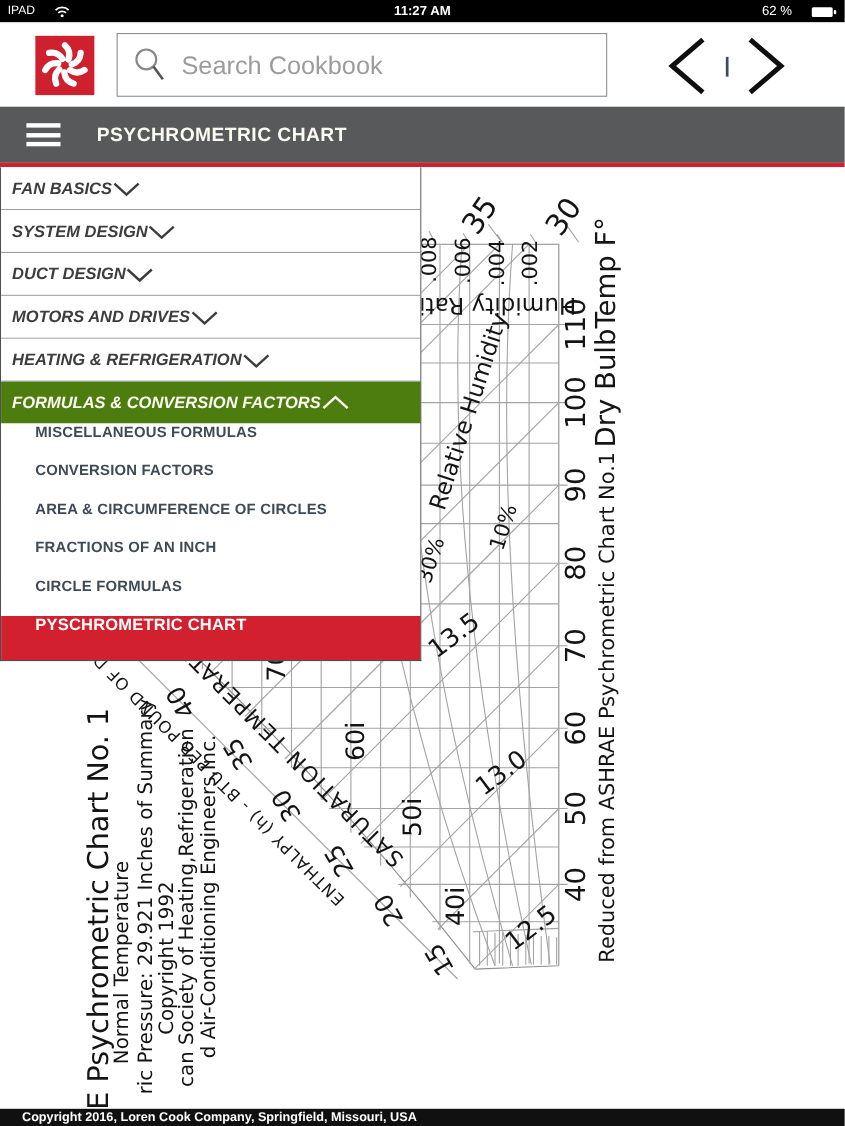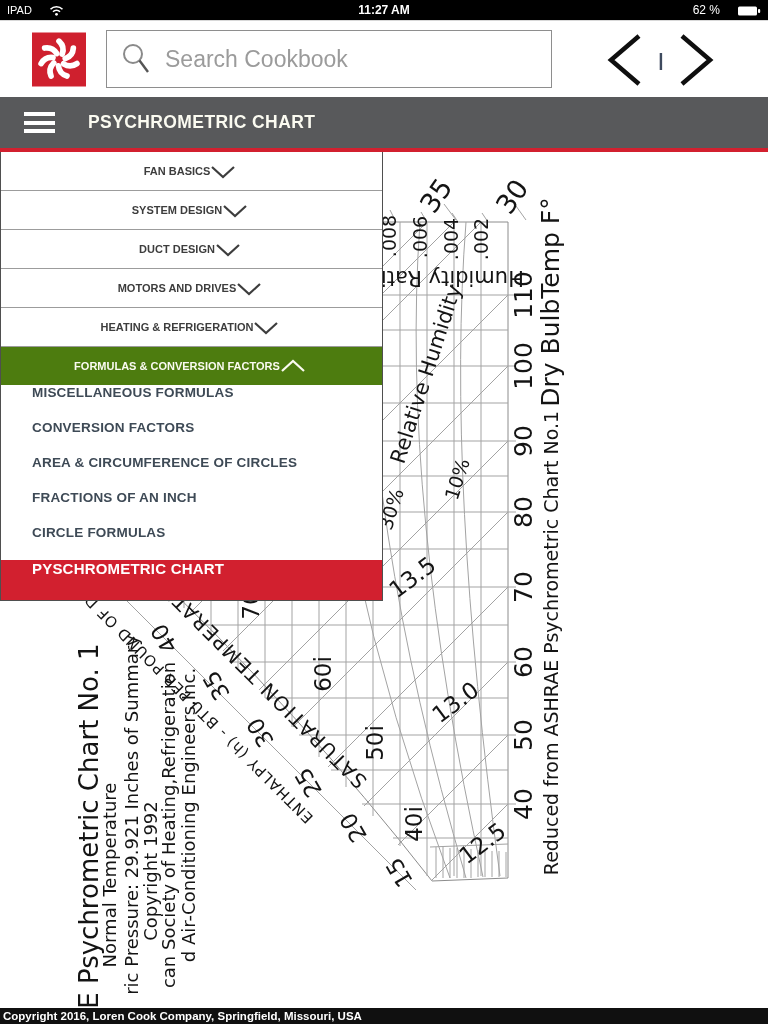--- a/index.html
+++ b/index.html
@@ -34,30 +34,30 @@
   
   .content{position:absolute;top:152px;left:0;width:768px;height:856px;background:#fff;overflow:hidden;}
   svg.chart{position:absolute;left:0;top:0;}
   svg.chart path{stroke:#a3a3a3;stroke-width:1;fill:none;}
   svg.chart path.strong{stroke:#8c8c8c;}
   svg.chart text{fill:#141414;font-family:"DejaVu Sans",sans-serif;}
   
   .menu{position:absolute;left:0;top:0;width:383px;background:#fff;border:1px solid #4f4f4f;border-top:none;
     box-sizing:border-box;}
   .menu-item{height:38px;border-bottom:1px solid #9c9c9c;display:flex;align-items:center;
-    justify-content:center;padding:0 13px 0 10px;font-weight:bold;font-size:11px;color:#3d3d3d;
-    background:#fff;cursor:pointer;}
+    justify-content:flex-start;padding:0 13px 0 10px;font-weight:bold;font-size:15px;color:#3d3d3d;
+    background:#fff;cursor:pointer;font-style:italic;}
   .menu-item .chev{flex:0 0 auto;}
   .menu-item.expanded{background:#4d7c0f;color:#fbfbf1;border-bottom:none;}
   .submenu-item{height:35px;display:flex;align-items:flex-start;padding-left:31px;font-weight:bold;
     font-size:13.5px;color:#3e4a56;background:#fff;cursor:pointer;letter-spacing:.2px;}
   .submenu-item.active{background:#d2202f;color:#fff;height:40px;font-size:15px;}
   
   .footer{position:absolute;top:1008px;left:0;width:768px;height:16px;background:#101010;color:#fff;
-    font-size:11.5px;font-weight:bold;line-height:16px;padding-left:3px;box-sizing:border-box;}
+    font-size:11.5px;font-weight:bold;line-height:16px;padding-left:20px;box-sizing:border-box;}
 </style>
 </head>
 <body>
 
 <div class="status-bar">
   <div class="sb-left">
     <span>IPAD</span>
     <svg width="15" height="11" viewBox="0 0 15 11">
       <path d="M1.5,4.2 A8.5,8.5 0 0 1 13.5,4.2" stroke="#fff" stroke-width="1.6" fill="none"></path>
       <path d="M4,6.8 A5,5 0 0 1 11,6.8" stroke="#fff" stroke-width="1.6" fill="none"></path>

